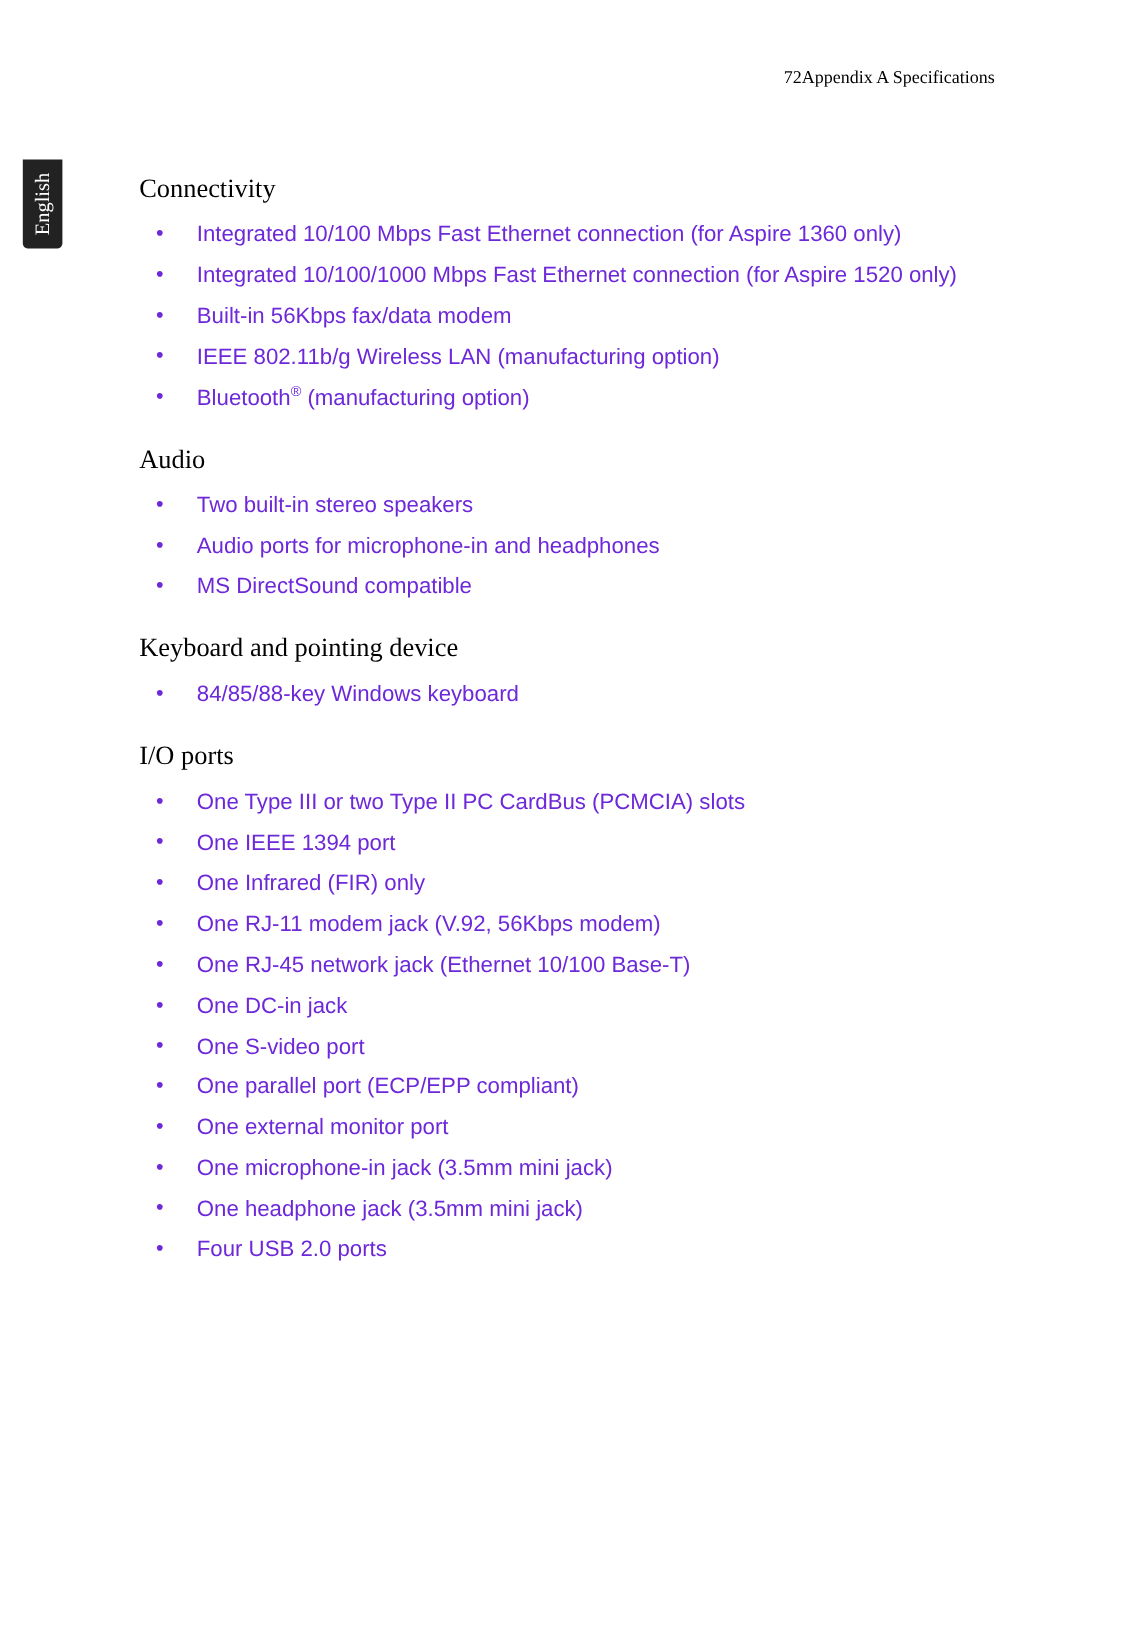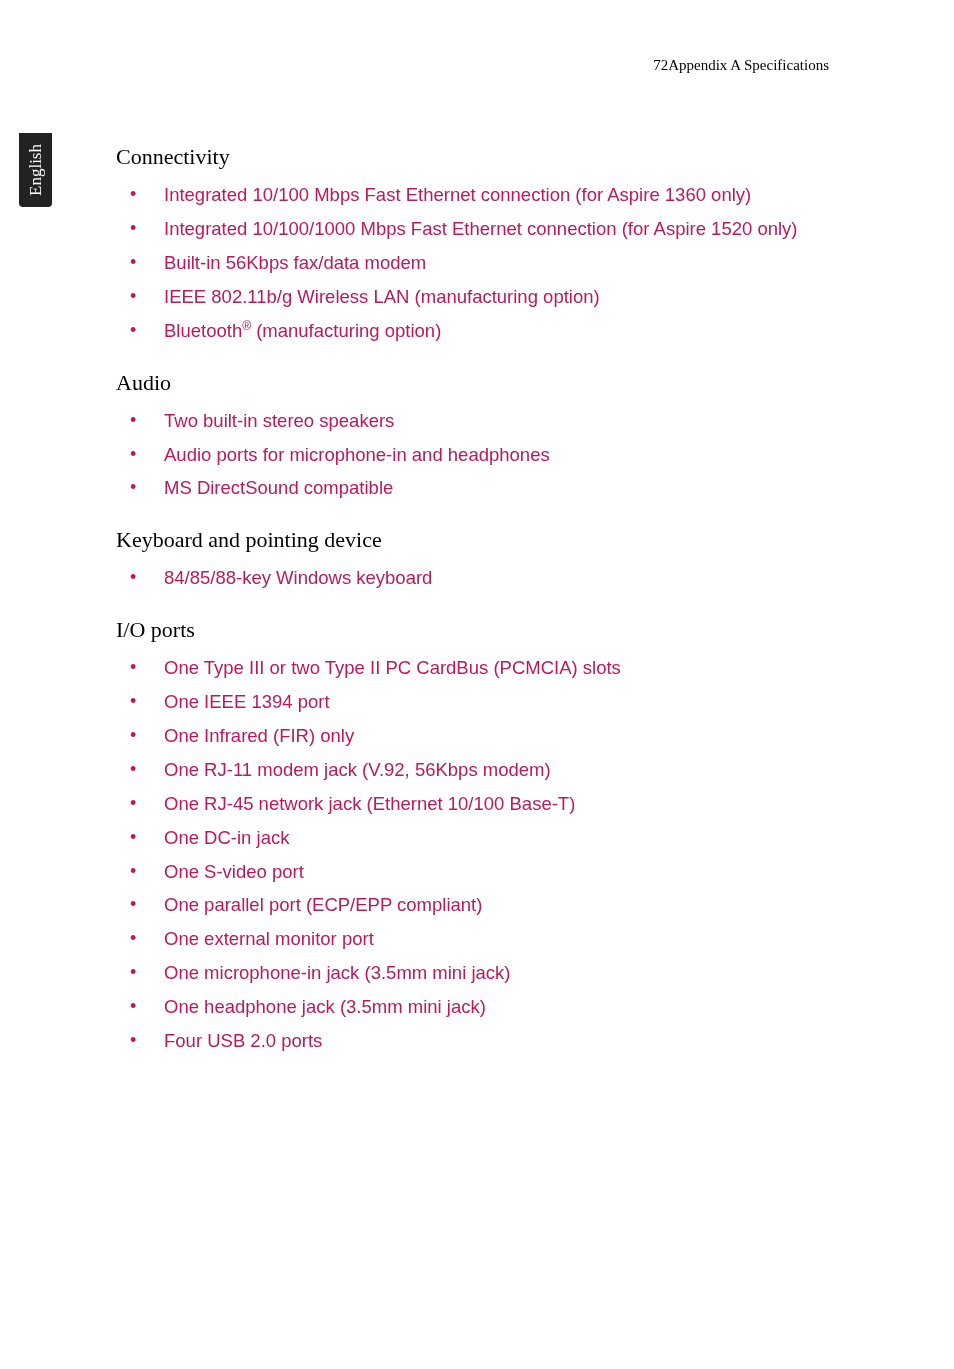--- a/index.html
+++ b/index.html
@@ -57,21 +57,21 @@
     list-style: none;
     padding: 0;
     margin: 0 0 8px 0;
   }
   ul.spec-list li {
     position: relative;
     padding-left: 48px;
     font-size: 18.5px;
     line-height: 1.4;
     margin-bottom: 8px;
-    color: #be185d;
+    color: #6d28d9;
     font-family: "Segoe UI", "Helvetica Neue", Arial, sans-serif;
   }
   ul.spec-list li::before {
     content: "•";
     position: absolute;
     left: 14px;
     top: 0;
     font-size: 18px;
   }
   sup { font-size: 0.65em; vertical-align: super; }

